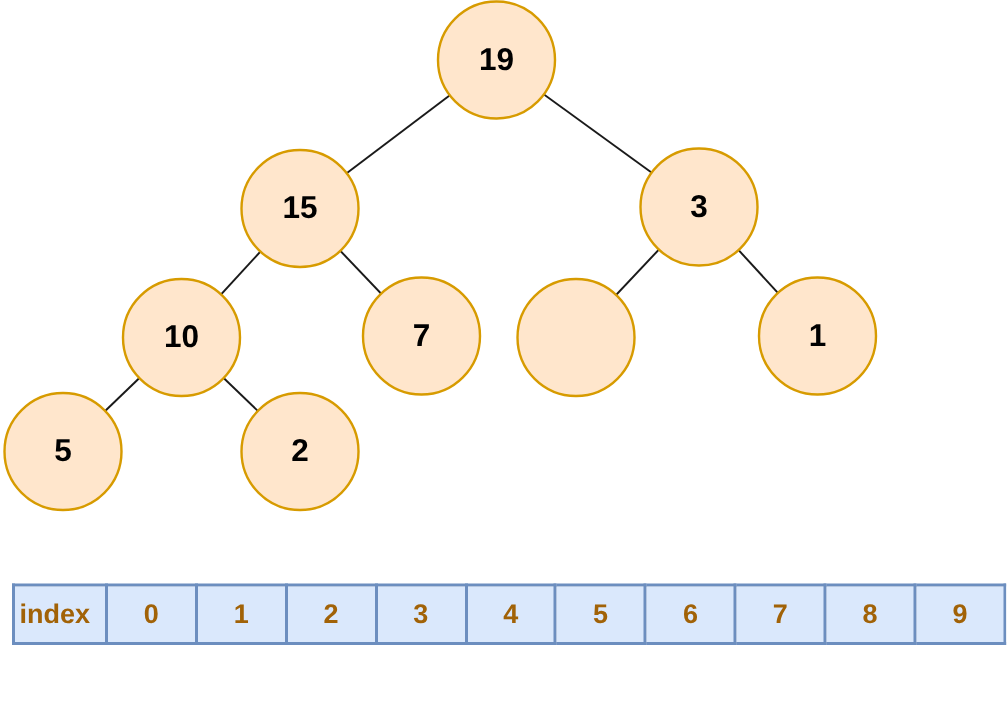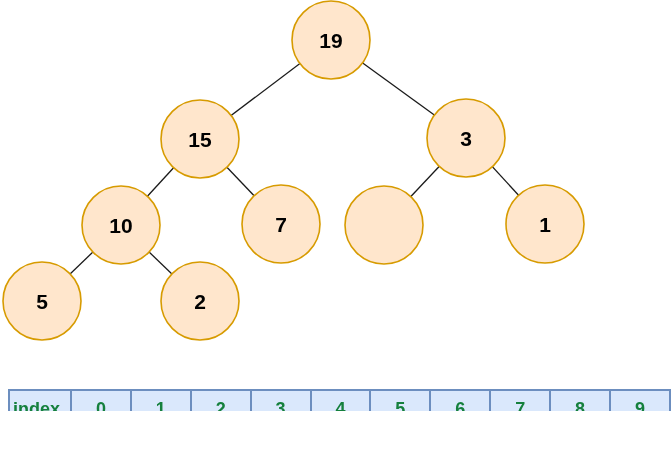--- a/index.html
+++ b/index.html
@@ -3,21 +3,21 @@
 <meta charset="utf-8">
 <style>
   html, body {
     margin: 0;
     padding: 0;
     background: #ffffff;
   }
   .canvas {
     position: relative;
     width: 671px;
-    height: 411px;
+    height: 471px;
     background: #ffffff;
     font-family: "Liberation Sans", sans-serif;
     overflow: hidden;
   }
   .tree-svg {
     position: absolute;
     left: 0;
     top: 0;
   }
   .tree-svg text {
@@ -36,21 +36,21 @@
   table.array-table td {
     border: 2px solid #6c8ebf;
     background: #dae8fc;
     height: 37px;
     padding: 0;
     text-align: center;
     vertical-align: middle;
     font-family: "Liberation Sans", sans-serif;
     font-weight: bold;
     font-size: 18px;
-    color: #15803d;
+    color: #a16207;
     overflow: hidden;
     white-space: nowrap;
   }
   table.array-table td.rowhead {
     width: 57px;
     text-align: left;
     padding-left: 3px;
   }
   table.array-table td.datacell {
     width: 58px;

